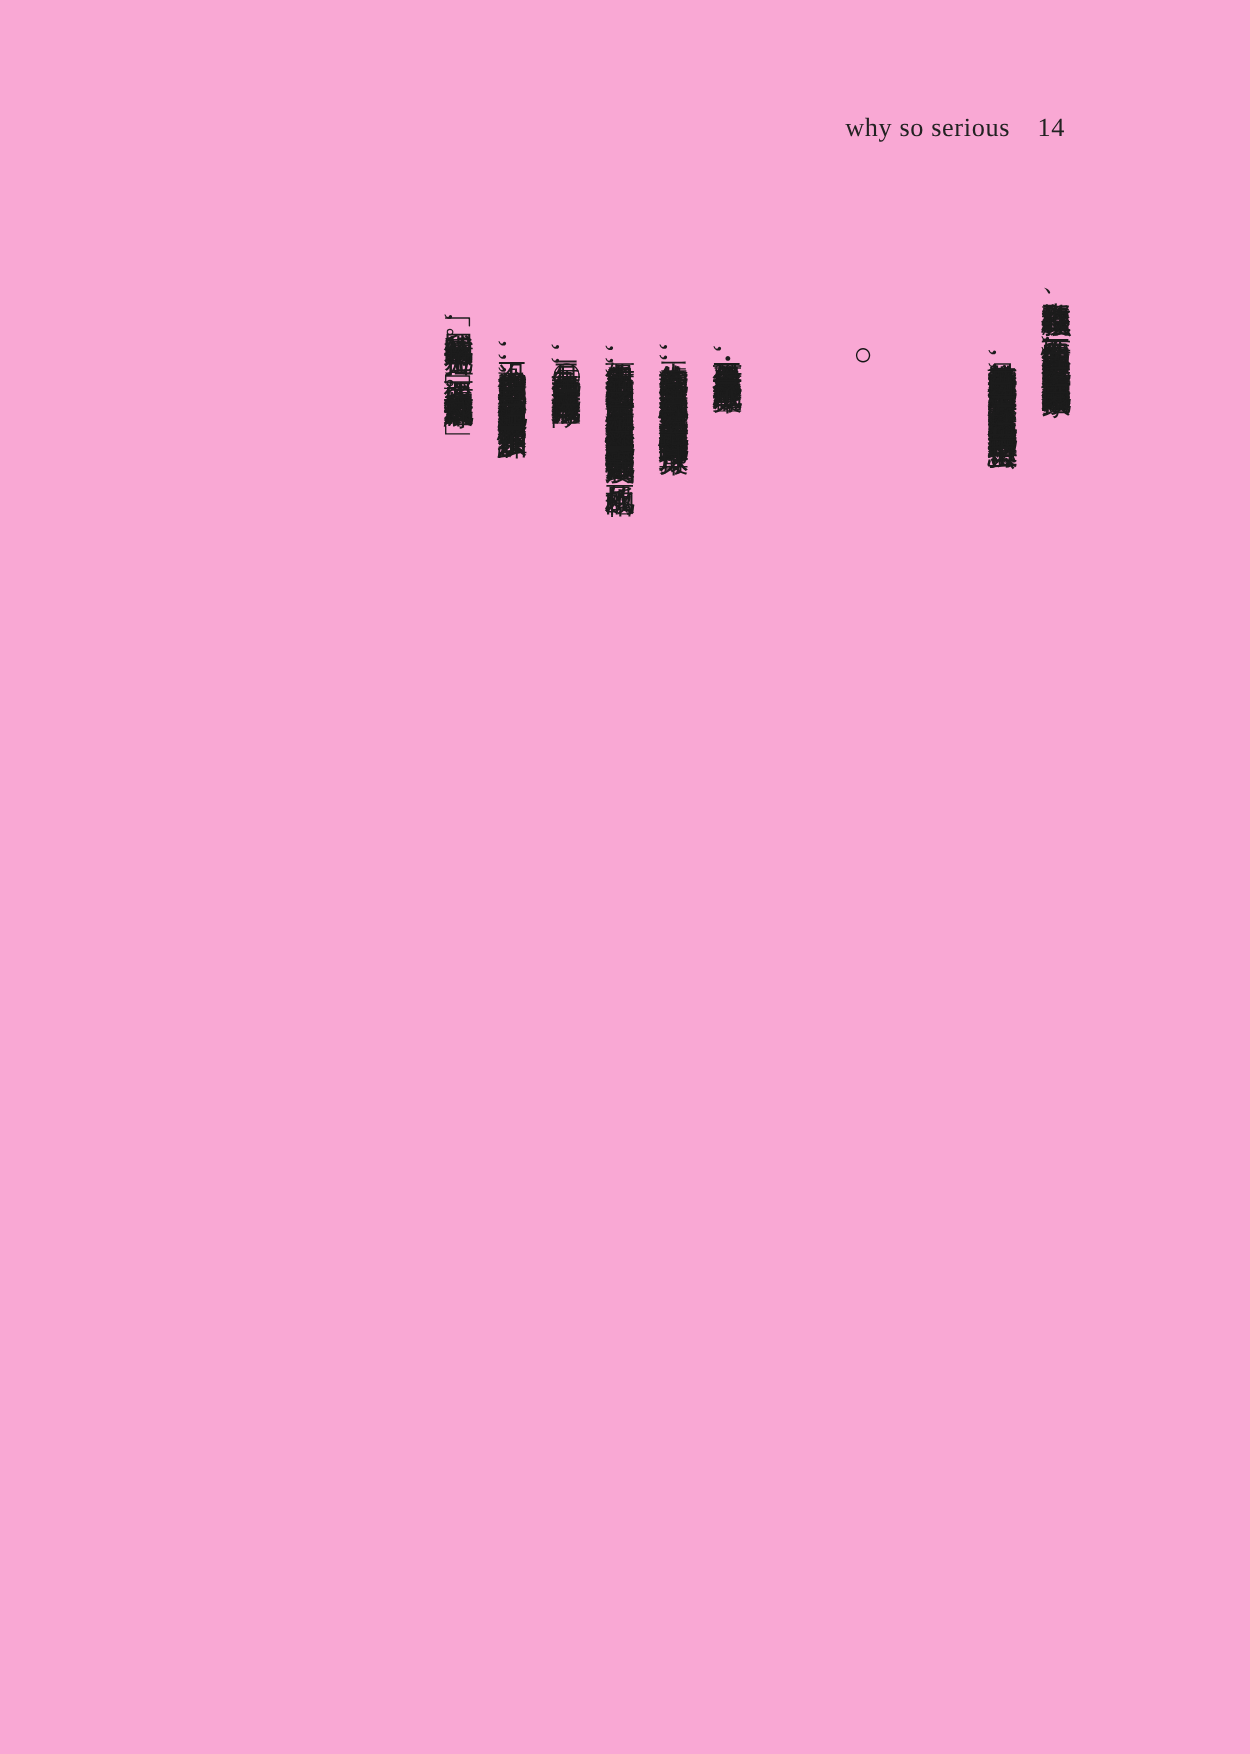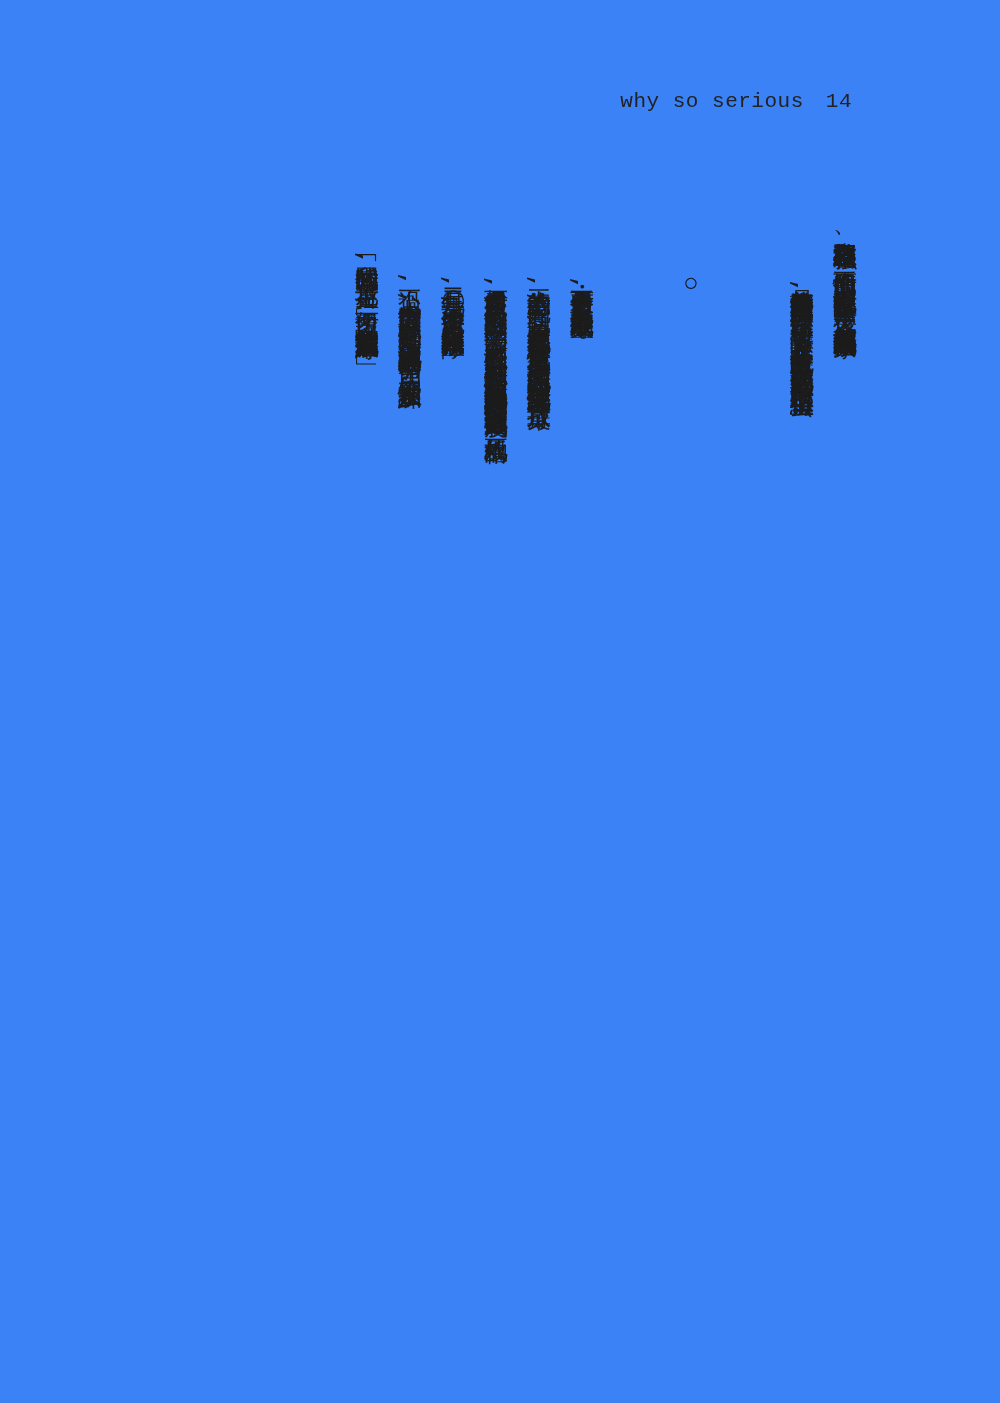--- a/index.html
+++ b/index.html
@@ -9,23 +9,22 @@
   body {
     width: 1000px;
     height: 1403px;
     background: #ffffff;
     font-family: "Liberation Serif", "DejaVu Serif", serif;
   }
   .page {
     position: relative;
     width: 1000px;
     height: 1403px;
-    background: #3b82f6;
+    background: #f9a8d4;
     overflow: hidden;
-    font-family: Liberation Mono, monospace;
   }
   .running-header {
     position: absolute;
     top: 90px;
     right: 148px;
     font-size: 21px;
     color: #222222;
     letter-spacing: 0.5px;
     white-space: nowrap;
   }

